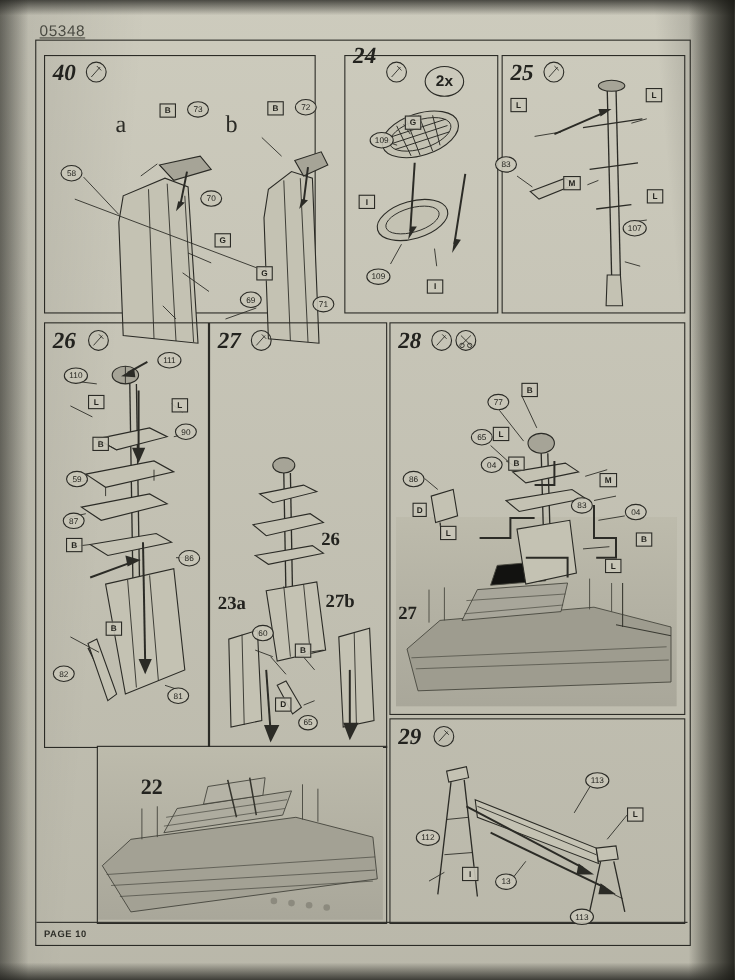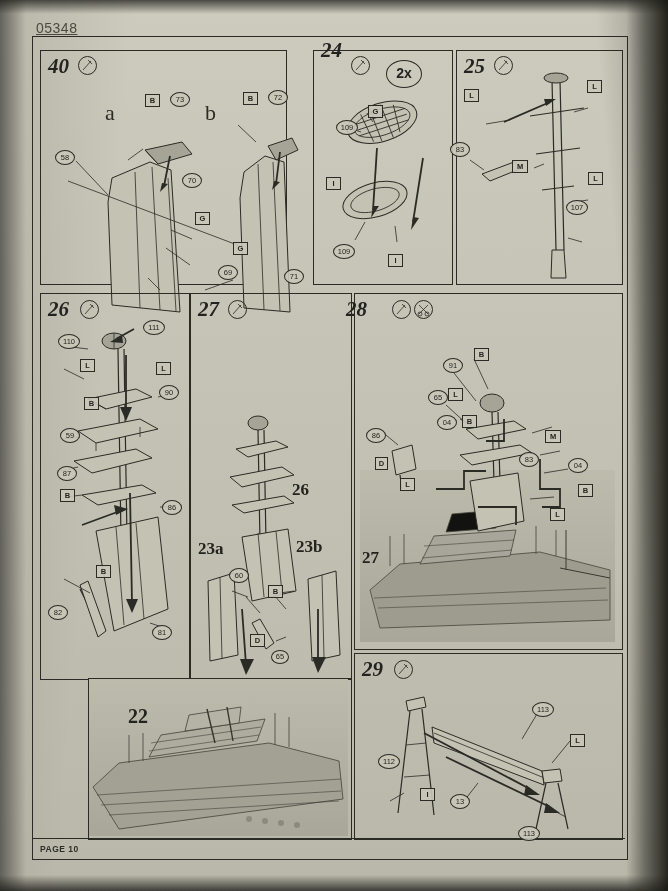--- a/index.html
+++ b/index.html
@@ -344,29 +344,29 @@
     <polygon class="filllight" points="62,330 70,326 84,350 76,356"></polygon>
 
     <path class="ln thin" d="M42,298 L58,304"></path>
     <path class="ln thin" d="M90,300 L104,298"></path>
     <path class="ln thin" d="M86,348 L96,344"></path>
     <path class="ln thin" d="M82,362 L92,360"></path>
   </svg>
 
   <div class="big-label" style="left:292px;top:480px;">26</div>
   <div class="big-label" style="left:198px;top:539px;">23a</div>
-  <div class="big-label" style="left:296px;top:537px;">23b</div>
+  <div class="big-label" style="left:296px;top:537px;">27b</div>
 
   <div class="part-circle" style="left:229px;top:568px;width:18px;height:13px;line-height:13px;">60</div>
   <div class="part-box" style="left:268px;top:585px;width:13px;height:11px;line-height:11px;">B</div>
   <div class="part-box" style="left:250px;top:634px;width:13px;height:11px;line-height:11px;">D</div>
   <div class="part-circle" style="left:271px;top:650px;width:16px;height:12px;line-height:12px;">65</div>
 
   <div class="panel" style="left:354px;top:293px;width:267px;height:355px;"></div>
-  <div class="step-num" style="left:346px;top:297px;">28</div>
+  <div class="step-num" style="left:362px;top:297px;">28</div>
   <div class="step-badge" style="left:392px;top:300px;">
     <svg width="17" height="17">
         <line class="ln thin" x1="4" y1="13" x2="12" y2="4"></line>
         <line class="ln thin" x1="9" y1="3" x2="13" y2="7"></line>
       </svg>
   </div>
   <div class="step-badge" style="left:414px;top:300px;">
     <svg width="17" height="17">
         <line class="ln thin" x1="4" y1="4" x2="13" y2="13"></line>
         <line class="ln thin" x1="13" y1="4" x2="4" y2="13"></line>
@@ -408,21 +408,21 @@
     <path class="ln thin" d="M92,112 L114,132"></path>
     <path class="ln thin" d="M106,126 L120,134"></path>
     <path class="ln thin" d="M32,142 L44,152"></path>
     <path class="ln thin" d="M178,140 L198,134"></path>
     <path class="ln thin" d="M186,162 L206,158"></path>
     <path class="ln thin" d="M190,180 L214,176"></path>
     <path class="ln thin" d="M176,206 L200,204"></path>
   </svg>
 
   <div class="part-box" style="left:474px;top:348px;width:13px;height:11px;line-height:11px;">B</div>
-  <div class="part-circle" style="left:443px;top:358px;width:18px;height:13px;line-height:13px;">91</div>
+  <div class="part-circle" style="left:443px;top:358px;width:18px;height:13px;line-height:13px;">77</div>
   <div class="part-circle" style="left:428px;top:390px;width:18px;height:13px;line-height:13px;">65</div>
   <div class="part-box" style="left:448px;top:388px;width:13px;height:11px;line-height:11px;">L</div>
   <div class="part-circle" style="left:437px;top:415px;width:18px;height:13px;line-height:13px;">04</div>
   <div class="part-box" style="left:462px;top:415px;width:13px;height:11px;line-height:11px;">B</div>
   <div class="part-circle" style="left:366px;top:428px;width:18px;height:13px;line-height:13px;">86</div>
   <div class="part-box" style="left:375px;top:457px;width:11px;height:11px;line-height:11px;">D</div>
   <div class="part-box" style="left:400px;top:478px;width:13px;height:11px;line-height:11px;">L</div>
   <div class="part-box" style="left:545px;top:430px;width:14px;height:11px;line-height:11px;">M</div>
   <div class="part-circle" style="left:568px;top:458px;width:18px;height:13px;line-height:13px;">04</div>
   <div class="part-box" style="left:578px;top:484px;width:13px;height:11px;line-height:11px;">B</div>

